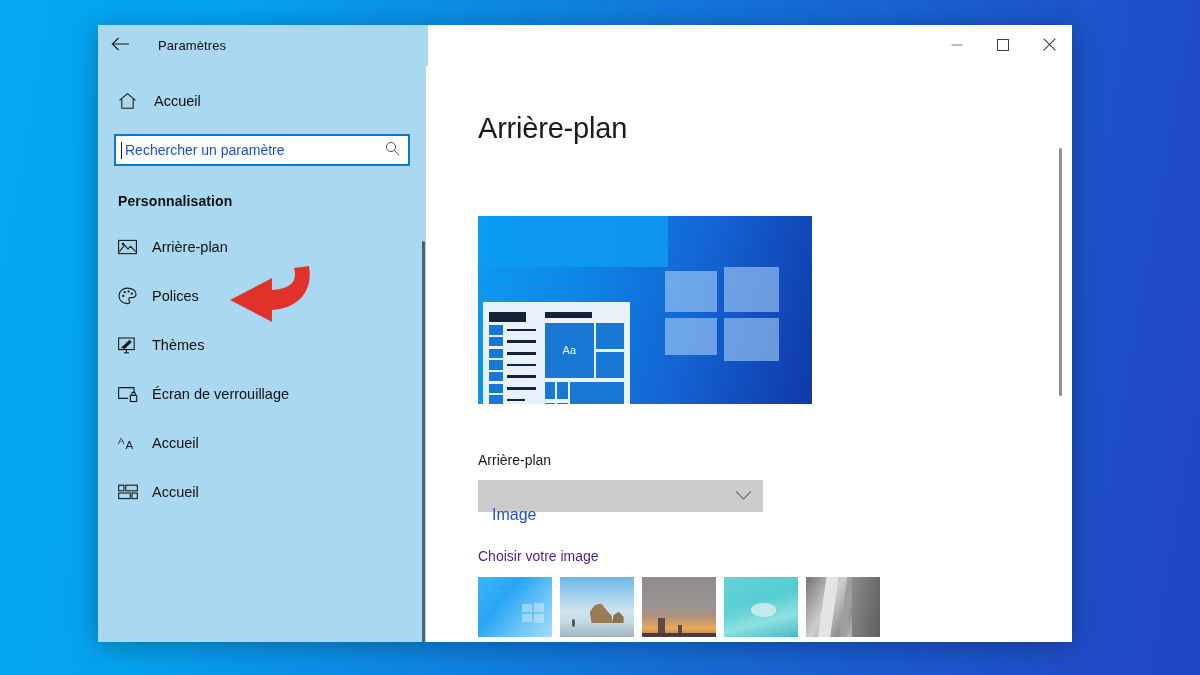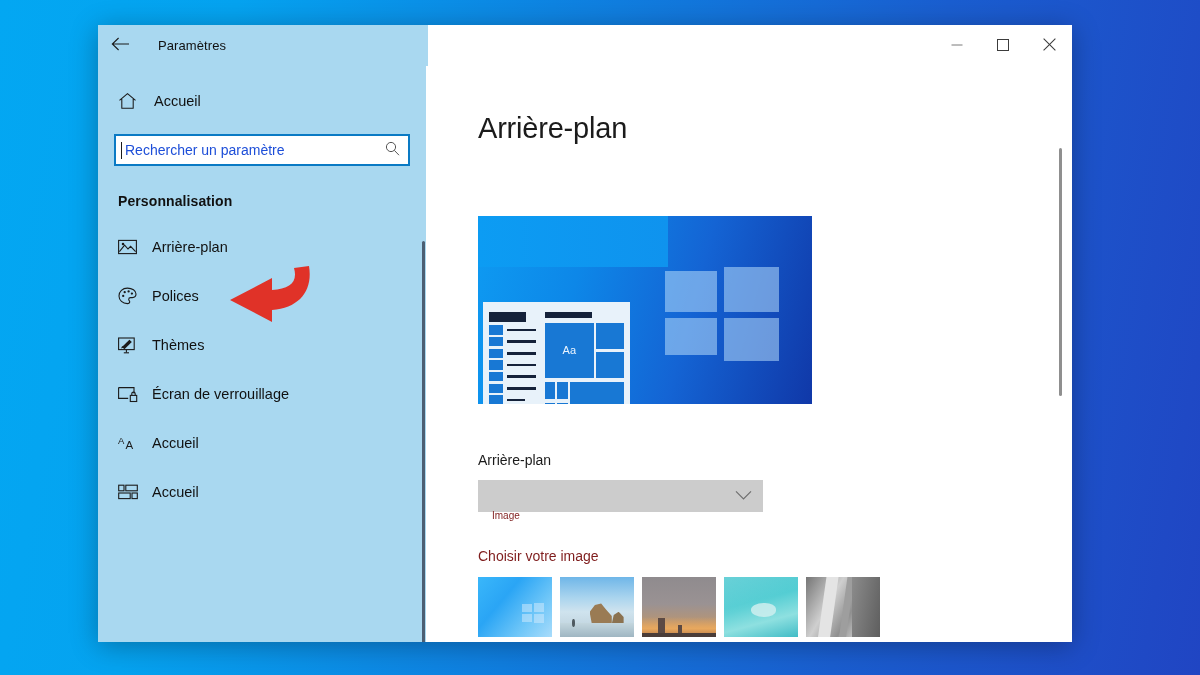--- a/index.html
+++ b/index.html
@@ -243,25 +243,25 @@
     width: 285px;
     height: 32px;
     background: #cccccc;
     margin-top: 12px;
     display: flex;
     align-items: center;
     justify-content: space-between;
     padding: 0 11px 0 14px;
     cursor: pointer;
   }
-  .dropdown .val { font-size: 10px; color: #7f1d1d; margin-top: 38px; }
+  .dropdown .val { font-size: 16px; color: #1d4ed8; margin-top: 38px; }
 
   .choose-label {
     font-size: 14px;
-    color: #7f1d1d;
+    color: #4c1d95;
     margin-top: 36px;
   }
   .thumbs {
     display: flex;
     gap: 8px;
     margin-top: 13px;
   }
   .thumb {
     width: 74px;
     height: 60px;

